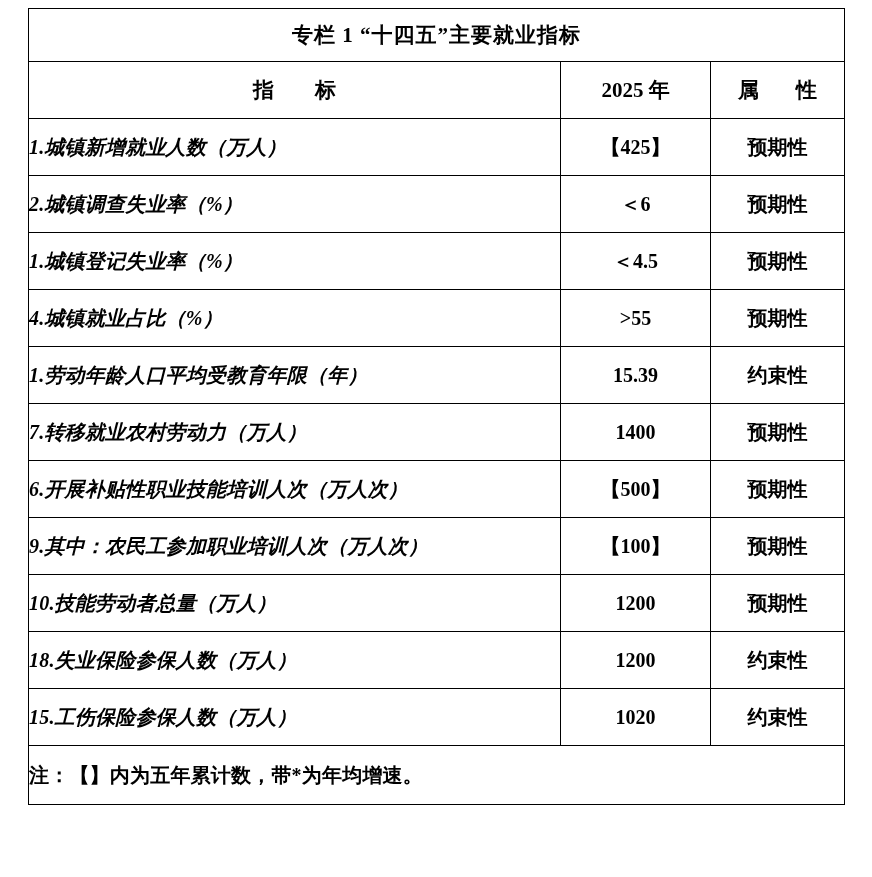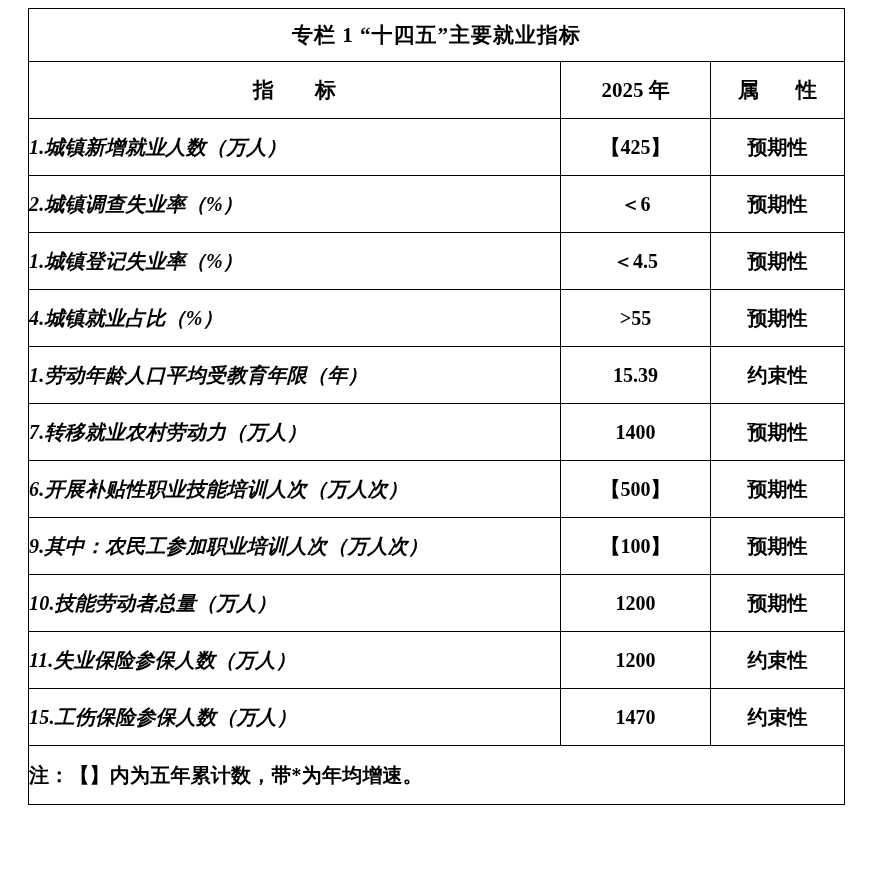--- a/index.html
+++ b/index.html
@@ -141,27 +141,27 @@
         <td class="row-name">9.其中：农民工参加职业培训人次（万人次）</td>
         <td class="row-val">【100】</td>
         <td class="row-attr">预期性</td>
       </tr>
       <tr>
         <td class="row-name">10.技能劳动者总量（万人）</td>
         <td class="row-val">1200</td>
         <td class="row-attr">预期性</td>
       </tr>
       <tr>
-        <td class="row-name">11.失业保险参保人数（万人）</td>
+        <td class="row-name">18.失业保险参保人数（万人）</td>
         <td class="row-val">1200</td>
         <td class="row-attr">约束性</td>
       </tr>
       <tr>
         <td class="row-name">15.工伤保险参保人数（万人）</td>
-        <td class="row-val">1470</td>
+        <td class="row-val">1020</td>
         <td class="row-attr">约束性</td>
       </tr>
 
       <tr>
         <td class="note-cell" colspan="3">注：【】内为五年累计数，带*为年均增速。</td>
       </tr>
     </tbody>
   </table>
 </div>
 

